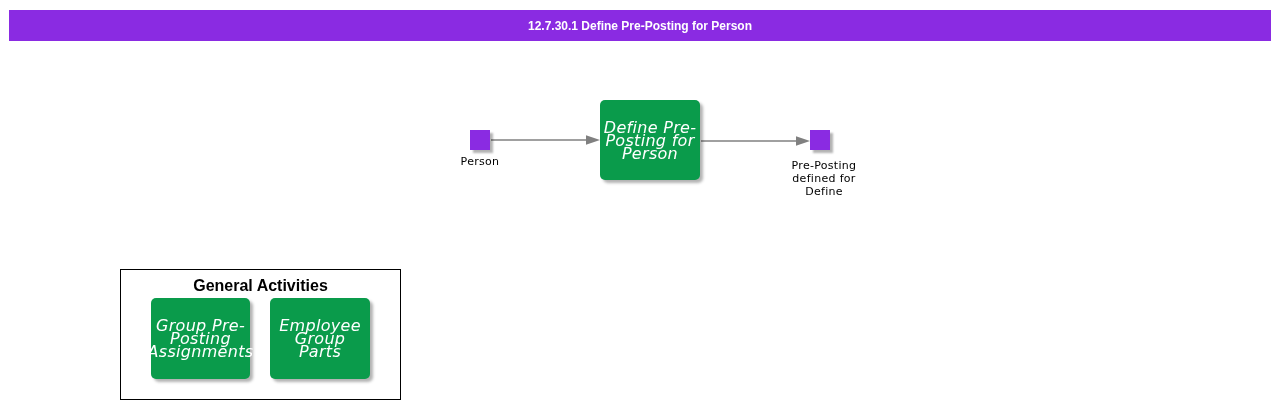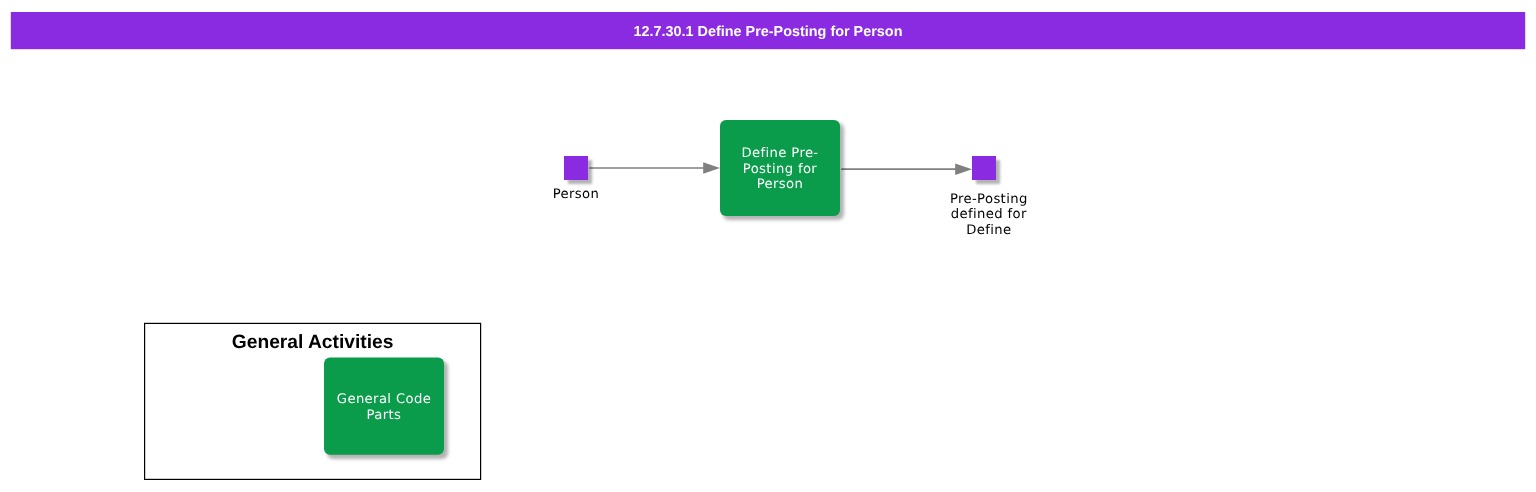--- a/index.html
+++ b/index.html
@@ -56,27 +56,28 @@
     white-space: pre-line;
   }
   .label-start { left: 430px; top: 155px; width: 100px; }
   .label-end   { left: 754px; top: 159px; width: 140px; }
   .activity-box {
     position: absolute;
     background: var(--green);
     border-radius: 5px;
     box-shadow: 3px 3px 3px rgba(0,0,0,0.30);
     color: #FFFFFF;
-    font-size: 11px;
+    font-size: 16px;
     line-height: 13px;
     letter-spacing: 0.3px;
     text-align: center;
     display: flex; align-items: center; justify-content: center;
     white-space: pre-line;
     cursor: pointer;
+    font-style: italic;
   }
   .activity-main { left: 600px; top: 100px; width: 100px; height: 80px; }
   
   .arrows-svg {
     position: absolute;
     left: 0; top: 0;
     width: 1280px; height: 410px;
     pointer-events: none;
   }
   .arrow-line { stroke: var(--arrow); stroke-width: 1.4; }
@@ -131,17 +132,20 @@
 
   <div class="event-square end"></div>
   <div class="node-label label-end">Pre-Posting
 defined for
 Define</div>
 
   <div class="general-activities">
     <div class="ga-title">General Activities</div>
   </div>
 
+  <div class="activity-box ga-box-1">Group Pre-
+Posting
+Assignments</div>
 
-  <div class="activity-box ga-box-2">General Code
+  <div class="activity-box ga-box-2">Employee Group
 Parts</div>
 
 </div>
 
 </body></html>

